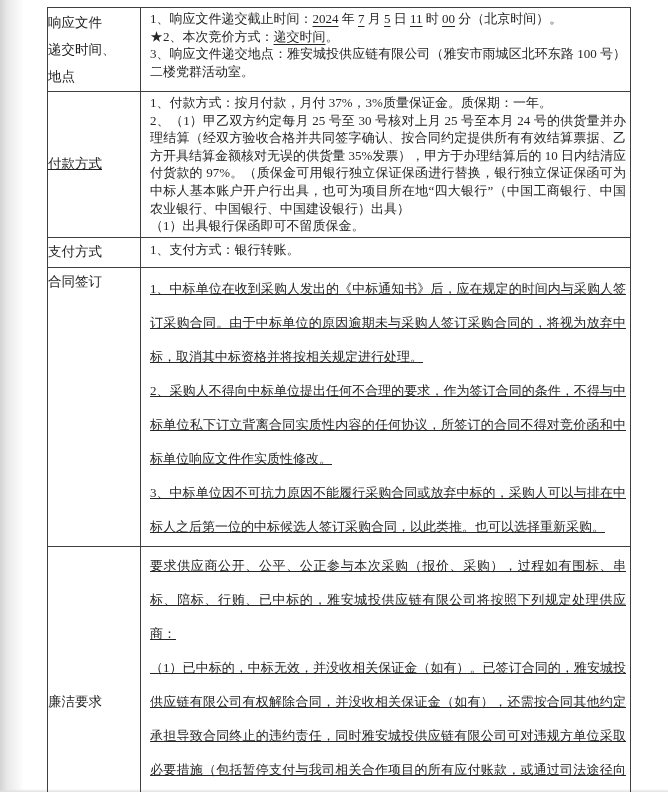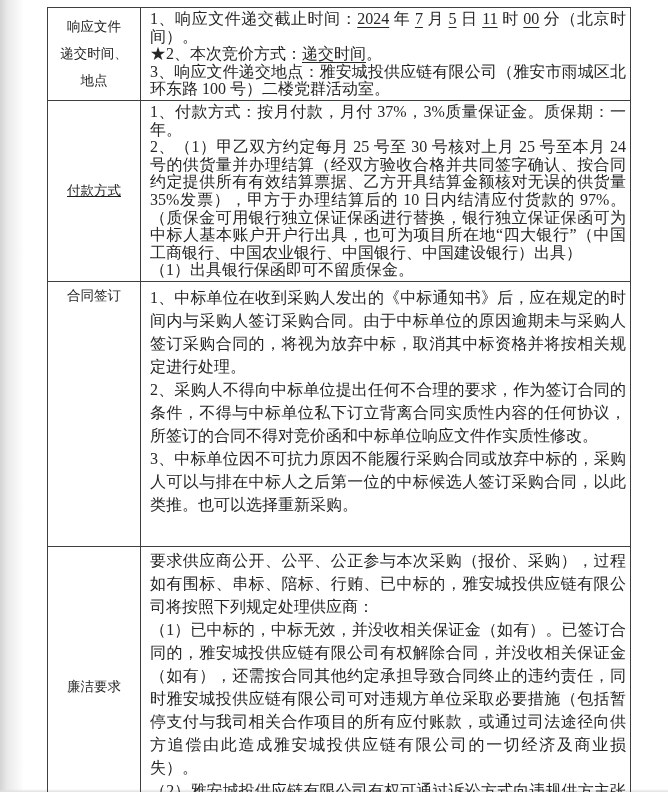--- a/index.html
+++ b/index.html
@@ -21,32 +21,32 @@
   table.doc {
     position:absolute; left:47px; top:7px;
     width:583px;
     border-collapse:collapse; table-layout:fixed;
     color:#262626;
   }
   col.c1 { width:93px; }
   col.c2 { width:490px; }
   td { border:1px solid #3f3f3f; padding:0; vertical-align:top; }
   td.label {
-    text-align:center; vertical-align:middle;
+    vertical-align:middle;
     font-size:13.5px; color:#1f1f1f;
   }
   td.label .lbl-line { line-height:27px; }
   td.label-top { vertical-align:top; line-height:28.6px; }
   td.content {
     padding:2px 4px 2px 9px;
-    font-size:16px; text-align:justify;margin-left:24px;
+    font-size:13px; text-align:justify;margin-left:24px;
   }
   td.content p { margin:0; }
   .lh18 p { line-height:17.6px; }
-  .lh28 p { line-height:23px; }
+  .lh28 p { line-height:34px;text-decoration:underline; }
   u { text-decoration:underline; text-underline-offset:3px; text-decoration-thickness:1px; }
 </style>
 </head>
 <body>
 
 <div class="scan-edge"></div>
 <div class="scan-edge-bottom"></div>
 
 <table class="doc">
   <colgroup>
@@ -70,20 +70,26 @@
 
     <tr>
       <td class="label" style="height:144px;text-decoration:underline;">付款方式</td>
       <td class="content lh18">
         <p>1、付款方式：按月付款，月付 37%，3%质量保证金。质保期：一年。</p>
         <p>2、（1）甲乙双方约定每月 25 号至 30 号核对上月 25 号至本月 24 号的供货量并办理结算（经双方验收合格并共同签字确认、按合同约定提供所有有效结算票据、乙方开具结算金额核对无误的供货量 35%发票），甲方于办理结算后的 10 日内结清应付货款的 97%。（质保金可用银行独立保证保函进行替换，银行独立保证保函可为中标人基本账户开户行出具，也可为项目所在地“四大银行”（中国工商银行、中国农业银行、中国银行、中国建设银行）出具）</p>
         <p>（1）出具银行保函即可不留质保金。</p>
       </td>
     </tr>
 
+    <tr>
+      <td class="label" style="height:29px;">支付方式</td>
+      <td class="content lh18" style="padding-top:3px;">
+        <p>1、支付方式：银行转账。</p>
+      </td>
+    </tr>
 
     <tr>
       <td class="label label-top" style="height:264px;">合同签订</td>
       <td class="content lh28" style="padding-top:4px;">
         <p>1、中标单位在收到采购人发出的《中标通知书》后，应在规定的时间内与采购人签订采购合同。由于中标单位的原因逾期未与采购人签订采购合同的，将视为放弃中标，取消其中标资格并将按相关规定进行处理。</p>
         <p>2、采购人不得向中标单位提出任何不合理的要求，作为签订合同的条件，不得与中标单位私下订立背离合同实质性内容的任何协议，所签订的合同不得对竞价函和中标单位响应文件作实质性修改。</p>
         <p>3、中标单位因不可抗力原因不能履行采购合同或放弃中标的，采购人可以与排在中标人之后第一位的中标候选人签订采购合同，以此类推。也可以选择重新采购。</p>
       </td>
     </tr>
 

